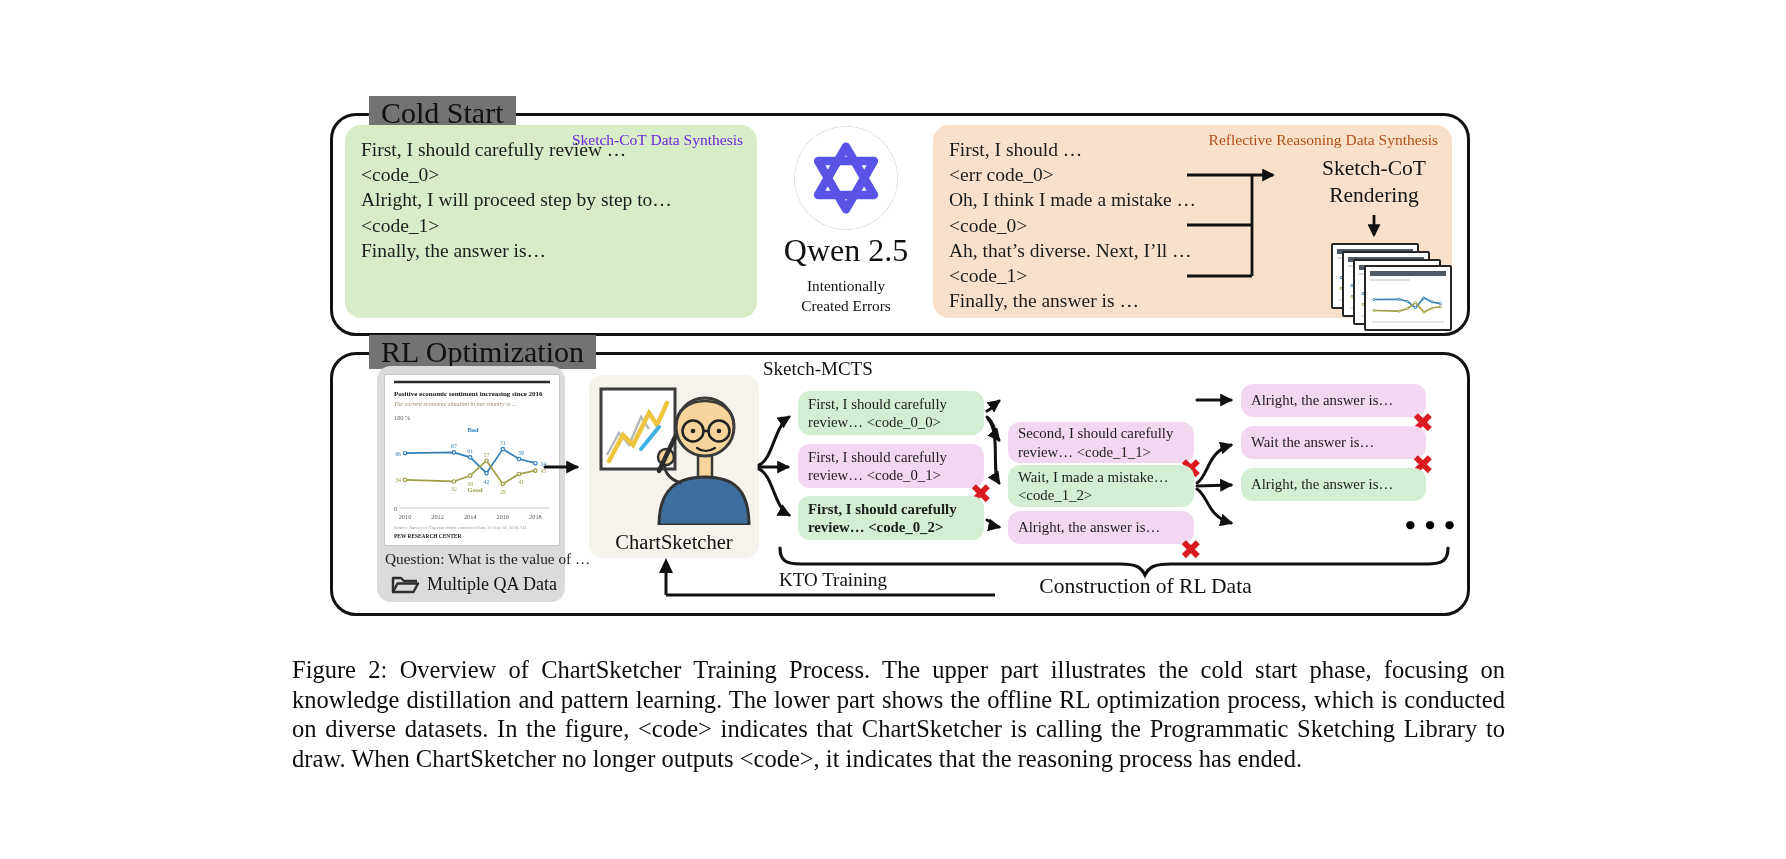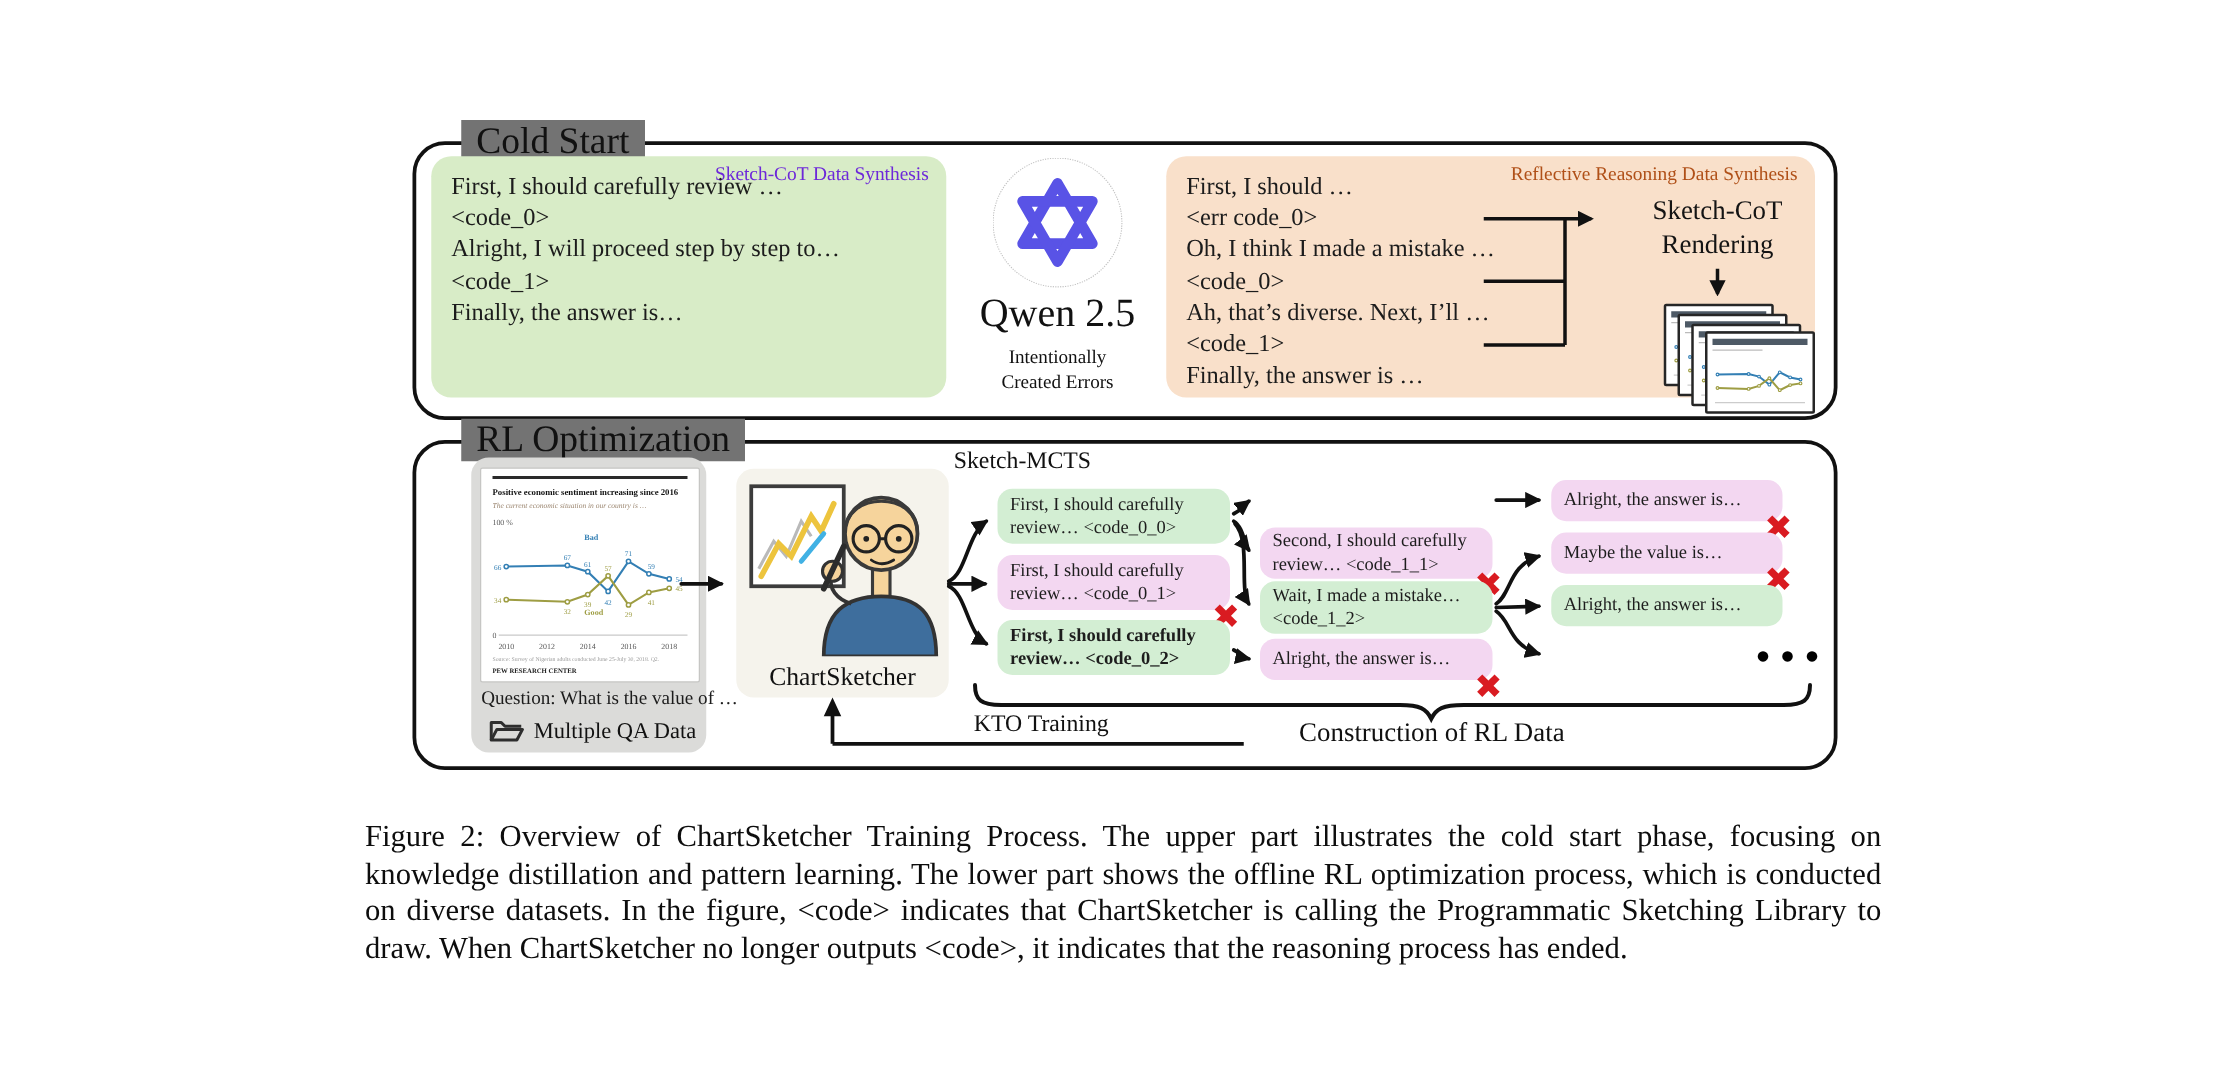--- a/index.html
+++ b/index.html
@@ -335,21 +335,21 @@
     <div class="node bad" style="left:675px;top:156px;width:186px;height:33px;">
       <span>Alright, the answer is…</span>
       <span class="xmark">✖</span>
       </div>
 
     <div class="node bad" style="left:908px;top:29px;width:185px;height:33px;">
       <span>Alright, the answer is…</span>
       <span class="xmark">✖</span>
       </div>
     <div class="node bad" style="left:908px;top:71px;width:185px;height:33px;">
-      <span>Maybe the value is…</span>
+      <span>Wait the answer is…</span>
       <span class="xmark">✖</span>
       </div>
     <div class="node good" style="left:908px;top:113px;width:185px;height:33px;">
       <span>Alright, the answer is…</span>
       </div>
 
     <div class="dots">●●●</div>
     <div class="construction">Construction of RL Data</div>
     <div class="kto">KTO Training</div>
   </section>

